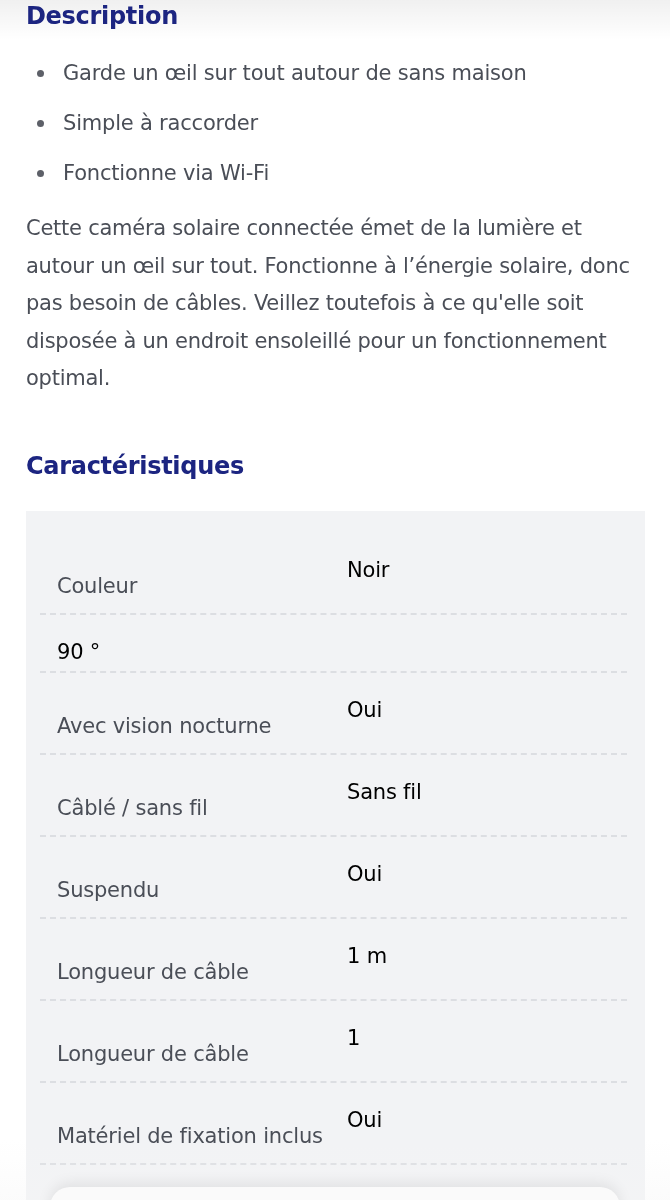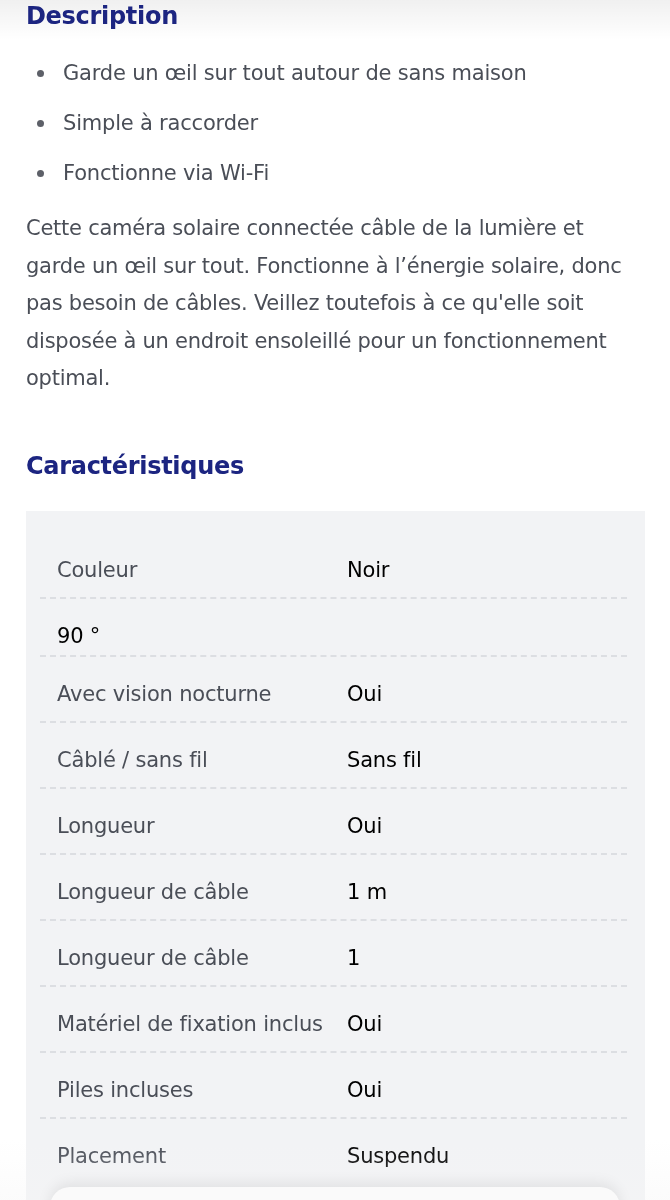--- a/index.html
+++ b/index.html
@@ -10,62 +10,62 @@
   .content { position: absolute; left: 26px; top: 0; width: 620px; }
   h2.section-title { font-size: 24px; font-weight: bold; color: #1c2581; letter-spacing: -0.3px; }
   .desc-title { position: absolute; top: 2px; left: 0; }
   ul.bullets { position: absolute; top: 48px; left: 0; list-style: none; }
   ul.bullets li { font-size: 21px; line-height: 50px; color: #4a4e57; position: relative; padding-left: 37px; letter-spacing: -0.2px; }
   ul.bullets li::before { content: ""; position: absolute; left: 11px; top: 22px; width: 7px; height: 7px; border-radius: 50%; background: #5d6068; }
   .paragraph { position: absolute; top: 210px; left: 0; width: 615px; font-size: 21px; line-height: 37.5px; color: #4a4e57; letter-spacing: -0.25px; }
   .carac-title { position: absolute; top: 452px; left: 0; }
   .spec-table { position: absolute; left: 26px; top: 511px; width: 619px; height: 720px; background: #f2f3f5; padding: 22px 18px 0 14px; }
   .spec-row { display: flex; border-bottom: 2px dashed #dcdee2; padding: 18px 0 0 17px; }
-  .spec-row .label { width: 290px; font-size: 21px; line-height: 38px; color: #4a4e57; font-weight: 500; letter-spacing: -0.2px; padding-bottom: 8px; }
+  .spec-row .label { width: 290px; font-size: 21px; line-height: 38px; color: #4a4e57; font-weight: 500; letter-spacing: -0.2px; padding-bottom: 8px; margin-top: 16px; }
   .spec-row .value { flex: 1; font-size: 21px; line-height: 38px; color: #000000; letter-spacing: -0.2px; }
   .spec-row.last { border-bottom: none; }
   .bottom-card { position: absolute; left: 50px; top: 1187px; width: 570px; height: 60px; background: #fafafa;
     border-radius: 20px; box-shadow: 0 -4px 14px rgba(0,0,0,0.08); }
   .bottom-fade { position: absolute; left: 0; top: 1140px; width: 670px; height: 60px;
     background: linear-gradient(to bottom, rgba(255,255,255,0), rgba(245,245,245,0.35)); pointer-events: none; }
 </style>
 </head>
 <body>
 
 <div class="top-shadow"></div>
 
 <div class="content">
   <h2 class="section-title desc-title">Description</h2>
   <ul class="bullets">
     <li>Garde un œil sur tout autour de sans maison</li>
     <li>Simple à raccorder</li>
     <li>Fonctionne via Wi-Fi</li>
   </ul>
-  <p class="paragraph">Cette caméra solaire connectée câble de la lumière et garde un œil sur tout. Fonctionne à l’énergie solaire, donc pas besoin de câbles. Veillez toutefois à ce qu'elle soit disposée à un endroit ensoleillé pour un fonctionnement optimal.</p>
+  <p class="paragraph">Cette caméra solaire connectée émet de la lumière et autour un œil sur tout. Fonctionne à l’énergie solaire, donc pas besoin de câbles. Veillez toutefois à ce qu'elle soit disposée à un endroit ensoleillé pour un fonctionnement optimal.</p>
   <h2 class="section-title carac-title">Caractéristiques</h2>
 </div>
 
 <div class="spec-table">
   <div class="spec-row">
     <div class="label">Couleur</div>
     <div class="value">Noir</div>
   </div>
   <div class="spec-row">
     <div class="value">90 °</div>
   </div>
   <div class="spec-row">
     <div class="label">Avec vision nocturne</div>
     <div class="value">Oui</div>
   </div>
   <div class="spec-row">
     <div class="label">Câblé / sans fil</div>
     <div class="value">Sans fil</div>
   </div>
   <div class="spec-row">
-    <div class="label">Longueur</div>
+    <div class="label">Suspendu</div>
     <div class="value">Oui</div>
   </div>
   <div class="spec-row">
     <div class="label">Longueur de câble</div>
     <div class="value">1 m</div>
   </div>
   <div class="spec-row">
     <div class="label">Longueur de câble</div>
     <div class="value">1</div>
   </div>

